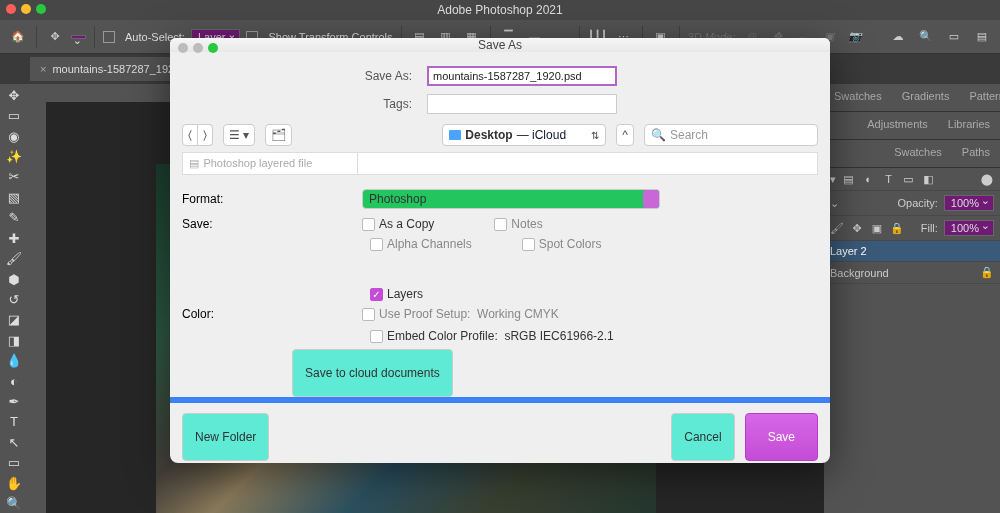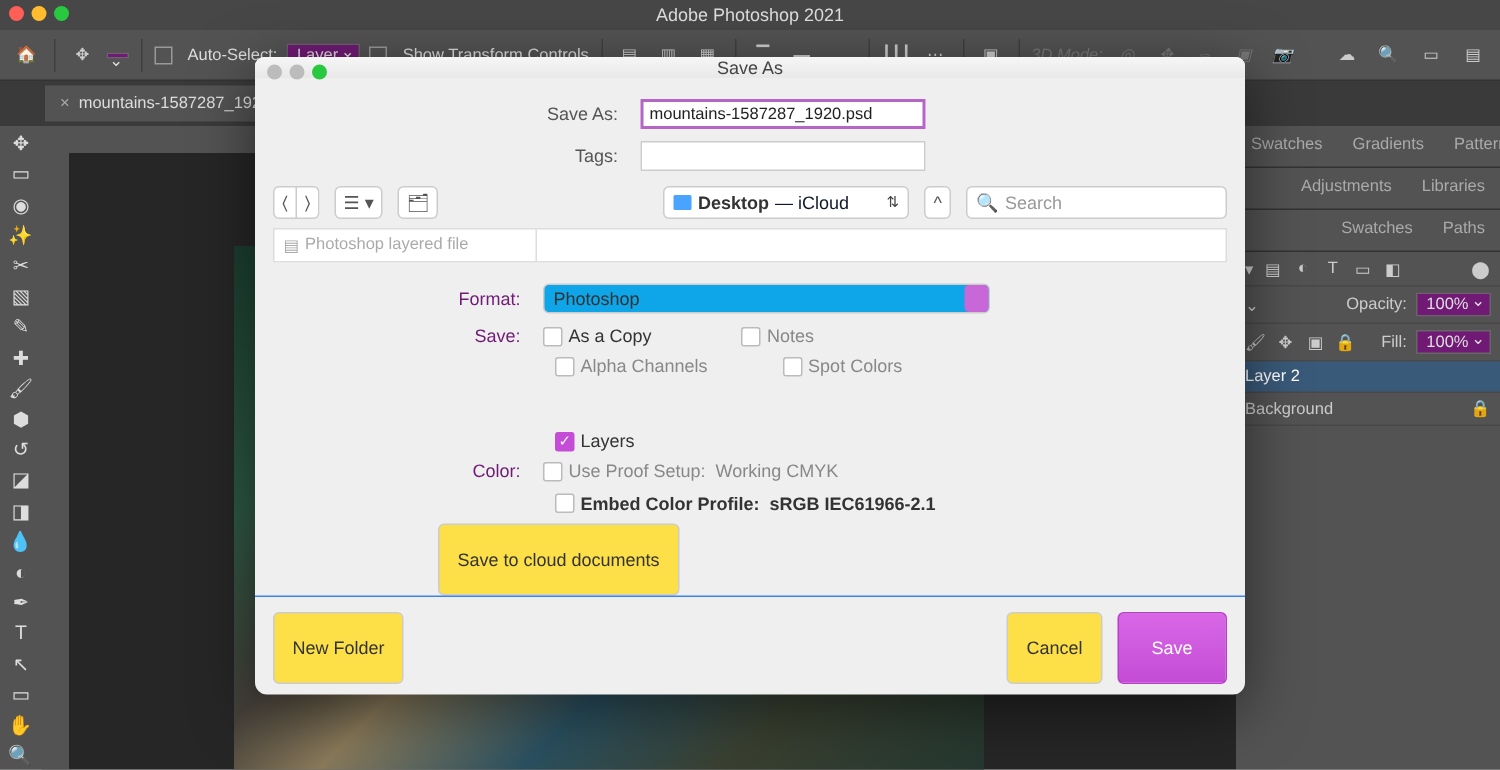--- a/index.html
+++ b/index.html
@@ -29,45 +29,45 @@
 .rtab { padding:6px 10px; color:#aaa; }
 .rrow { display:flex; align-items:center; padding:4px 6px; gap:6px; border-bottom:1px solid #484848; }
 .rrow.selected { background:#3a5a7a; color:#fff; }
 .ric { color:#ccc; font-size:11px; }
 .dialog { position:absolute; top:38px; left:170px; width:660px; height:425px; background:#efefef; border-radius:6px 6px 8px 8px; box-shadow:0 10px 40px rgba(0,0,0,0.5); display:flex; flex-direction:column; font-size:12px; color:#333; }
 .dtitle { height:22px; background:linear-gradient(#f6f6f6,#e8e8e8); border-radius:6px 6px 0 0; display:flex; align-items:center; justify-content:center; font-size:12px; color:#444; position:relative; }
 .dtitle .traffic { left:8px; top:5px; }
 .gray{background:#bcbcbc}
 .drow { display:flex; align-items:center; padding:4px 12px; gap:15px; }
 .dlbl { width:230px; text-align:right; color:#555; }
-.dlbl2 { width:165px; text-align:right; color:#701a75; }
+.dlbl2 { width:165px; color:#000000; }
 .dinput { flex:0 0 190px; height:20px; border:2px solid #b565c7; background:#fff; padding:0 4px; font-size:11px; color:#222; }
 .dinput.plain { border:1px solid #ccc; }
 .navrow { display:flex; align-items:center; gap:10px; padding:6px 12px; }
 .navbtn { border:1px solid #ccc; background:#fff; border-radius:4px; height:22px; padding:0 5px; display:flex; align-items:center; color:#555; font-size:12px; }
 .loc { flex:0 0 164px; border:1px solid #ccc; border-radius:4px; height:22px; display:flex; align-items:center; padding:0 6px; gap:4px; background:#fff; }
 .loc .fld { width:12px; height:10px; background:#4aa3ff; border-radius:1px; }
 .loc .cloud { color:#0f172a; }
 .loc .caret { margin-left:auto; font-size:10px; color:#444; }
 .search { flex:1; border:1px solid #ccc; border-radius:4px; height:22px; display:flex; align-items:center; padding:0 6px; gap:4px; background:#fff; color:#999; }
 .filelist { margin:0 12px; height:74px; border:1px solid #ddd; background:#fff; display:flex; }
 .filelist .left { width:175px; border-right:1px solid #ddd; padding:4px 6px; color:#aaa; font-size:11px; display:flex; align-items:flex-start; gap:4px;}
-.formsel { display:flex; align-items:center; border:1px solid #ccc; border-radius:4px; background:#0ea5e9; height:20px; flex:0 0 298px; }
+.formsel { display:flex; align-items:center; border:1px solid #ccc; border-radius:4px; background:#22c55e; height:20px; flex:0 0 298px; }
 .formsel span { padding:0 6px; }
 .formsel .stepper { margin-left:auto; width:16px; height:18px; background:#c867d8; border-radius:3px; display:flex; flex-direction:column; }
 .formsel .stepper::before,.formsel .stepper::after { content:""; flex:1; }
 .cbx { width:13px; height:13px; border:1px solid #bbb; border-radius:2px; background:#fff; margin-right:4px; display:inline-flex; align-items:center; justify-content:center; font-size:10px; }
 .cbx.checked { background:#c44cd6; border-color:#c44cd6; color:#fff; }
 .cbx.checked::after { content:"✓"; }
 .optlbl { color:#888; }
 .optlbl.on { color:#333; }
 .optgrid { display:flex; gap:50px; padding:2px 0 2px 200px; }
-.dbtn { border:1px solid #ccc; background:#fde047; border-radius:4px; padding:16px 12px; font-size:12px; color:#333; }
+.dbtn { border:1px solid #ccc; background:#5eead4; border-radius:4px; padding:16px 12px; font-size:12px; color:#333; }
 .dbtn.primary { background:linear-gradient(#d867e6,#c44cd6); color:#fff; border-color:#b83ec9; padding:3px 22px; }
-.dfoot { margin-top:auto; display:flex; align-items:center; padding:10px 12px; border-top:1px solid #3b82f6; }
+.dfoot { margin-top:auto; display:flex; align-items:center; padding:10px 12px; border-top:6px solid #3b82f6; }
 .topright { margin-left:auto; display:flex; gap:8px; align-items:center; }
 .dimlbl { color:#777;font-style:italic; }
 .smico { width:14px; height:14px; display:inline-flex; align-items:center; justify-content:center; }
 </style>
 </head>
 <body>
 
 <div class="titlebar">
   <div class="traffic">
     <div class="tdot red"></div>
@@ -283,21 +283,21 @@
     <label style="display:flex;align-items:center;margin-top:32px;">
         <span class="cbx checked"></span>
         <span class="optlbl on">Layers</span>
       </label>
   </div>
   <div class="drow">
     <span class="dlbl2">Color:</span>
     <label style="display:flex;align-items:center;"><span class="cbx"></span><span class="optlbl">Use Proof Setup:</span>&nbsp;&nbsp;<span class="optlbl">Working CMYK</span></label>
   </div>
   <div class="drow" style="padding-left:200px;">
-    <label style="display:flex;align-items:flex-start;font-weight:bold;"><span class="cbx"></span><span class="optlbl on">Embed Color Profile:</span>&nbsp;&nbsp;<span class="optlbl on">sRGB IEC61966-2.1</span></label>
+    <label style="display:flex;align-items:flex-end;"><span class="cbx"></span><span class="optlbl on">Embed Color Profile:</span>&nbsp;&nbsp;<span class="optlbl on">sRGB IEC61966-2.1</span></label>
   </div>
 
   <div style="padding:2px 12px 0 122px;">
     <button class="dbtn">Save to cloud documents</button>
   </div>
 
   <div class="dfoot">
     <button class="dbtn">New Folder</button>
     <div style="margin-left:auto;display:flex;gap:10px;">
       <button class="dbtn">Cancel</button>

